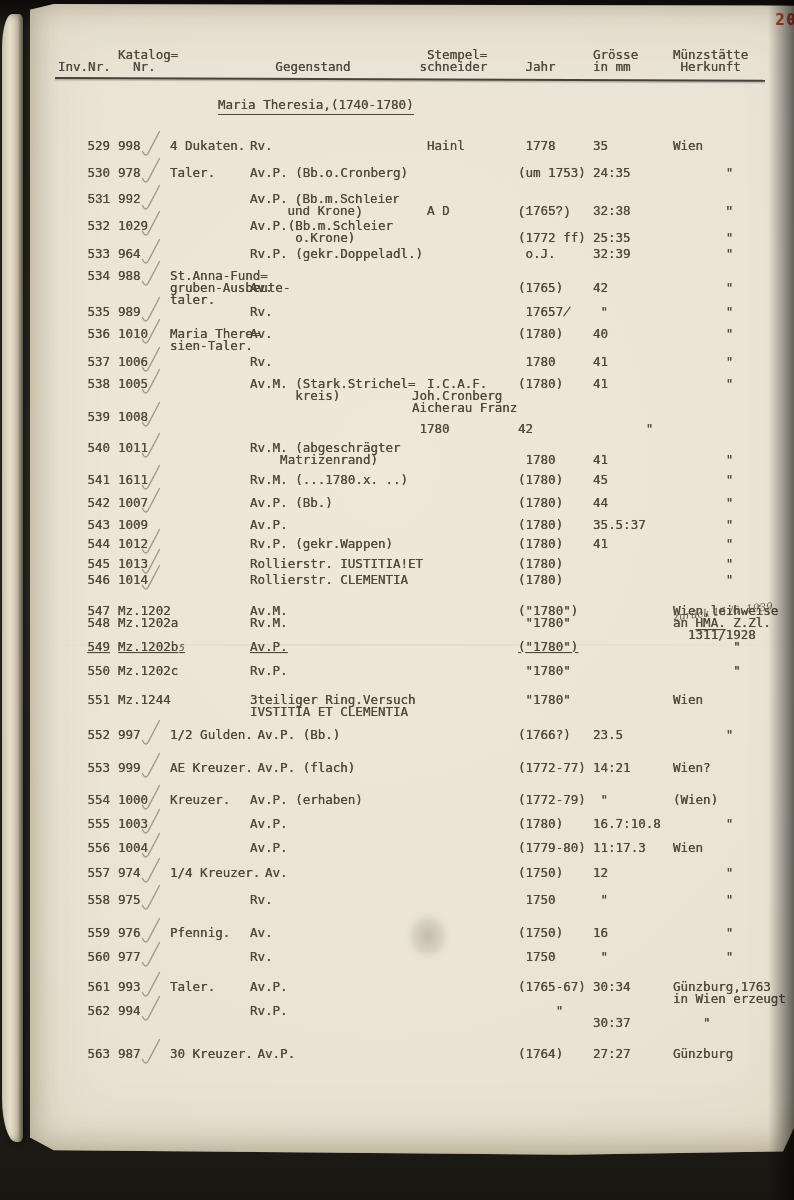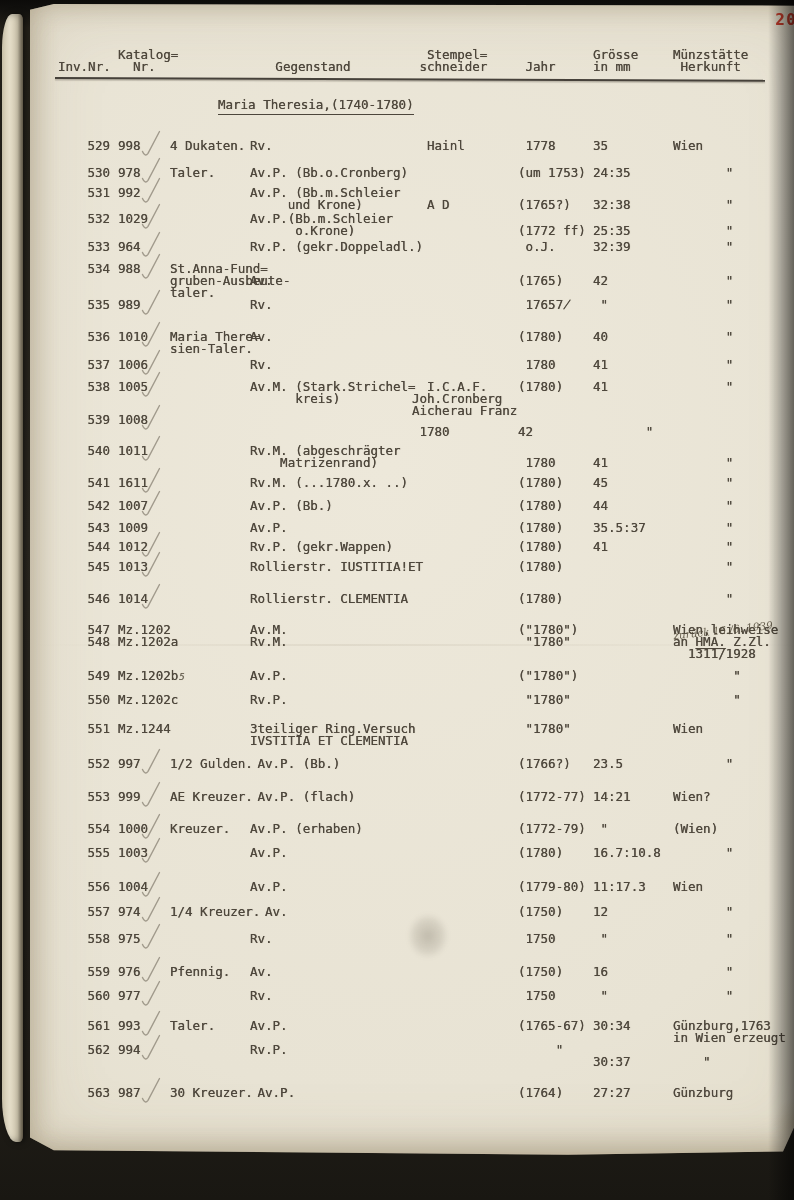--- a/index.html
+++ b/index.html
@@ -110,21 +110,21 @@
     <span class="cell kat"><span>978</span><svg class="check" viewBox="0 0 22 30">
               <path d="M2.5 22.5 q2.5 6 5.5 1.8 L19.5 2.5" fill="none" stroke="#8f887a" stroke-width="1.4" stroke-linecap="round"></path>
             </svg></span>
     <span class="cell obj">Taler.</span>
     <span class="cell desc">Av.P. (Bb.o.Cronberg)</span>
     <span class="cell stemp"><span></span></span>
     <span class="cell jahr">(um 1753)</span>
     <span class="cell gr">24:35</span>
     <span class="cell muenz"><span>       "</span></span>
   </div>
-        <div class="row" style="margin-top: 8px;">
+        <div class="row" style="margin-top: 15px; font-family: Liberation Mono, monospace;">
     <span class="cell inv">531</span>
     <span class="cell kat"><span>992</span><svg class="check" viewBox="0 0 22 30">
               <path d="M2.5 22.5 q2.5 6 5.5 1.8 L19.5 2.5" fill="none" stroke="#8f887a" stroke-width="1.4" stroke-linecap="round"></path>
             </svg></span>
     <span class="cell obj"></span>
     <span class="cell desc">Av.P. (Bb.m.Schleier
      und Krone)</span>
     <span class="cell stemp"><span>
   A D</span></span>
     <span class="cell jahr">
@@ -185,21 +185,21 @@
     <span class="cell kat"><span>989</span><svg class="check" viewBox="0 0 22 30">
               <path d="M2.5 22.5 q2.5 6 5.5 1.8 L19.5 2.5" fill="none" stroke="#8f887a" stroke-width="1.4" stroke-linecap="round"></path>
             </svg></span>
     <span class="cell obj"></span>
     <span class="cell desc">Rv.</span>
     <span class="cell stemp"><span></span></span>
     <span class="cell jahr"> 17657̸</span>
     <span class="cell gr"> "</span>
     <span class="cell muenz"><span>       "</span></span>
   </div>
-        <div class="row" style="margin-top: 20px;">
+        <div class="row" style="margin-top: 10px;">
     <span class="cell inv">536</span>
     <span class="cell kat"><span>1010</span><svg class="check" viewBox="0 0 22 30">
               <path d="M2.5 22.5 q2.5 6 5.5 1.8 L19.5 2.5" fill="none" stroke="#8f887a" stroke-width="1.4" stroke-linecap="round"></path>
             </svg></span>
     <span class="cell obj">Maria There=
 sien-Taler.</span>
     <span class="cell desc">Av.</span>
     <span class="cell stemp"><span></span></span>
     <span class="cell jahr">(1780)</span>
     <span class="cell gr">40</span>
@@ -313,21 +313,21 @@
     <span class="cell kat"><span>1013</span><svg class="check" viewBox="0 0 22 30">
               <path d="M2.5 22.5 q2.5 6 5.5 1.8 L19.5 2.5" fill="none" stroke="#8f887a" stroke-width="1.4" stroke-linecap="round"></path>
             </svg></span>
     <span class="cell obj"></span>
     <span class="cell desc">Rollierstr. IUSTITIA!ET</span>
     <span class="cell stemp"><span></span></span>
     <span class="cell jahr">(1780)</span>
     <span class="cell gr"></span>
     <span class="cell muenz"><span>       "</span></span>
   </div>
-        <div class="row" style="margin-top: 20px;">
+        <div class="row" style="margin-top: 4px;">
     <span class="cell inv">546</span>
     <span class="cell kat"><span>1014</span><svg class="check" viewBox="0 0 22 30">
               <path d="M2.5 22.5 q2.5 6 5.5 1.8 L19.5 2.5" fill="none" stroke="#8f887a" stroke-width="1.4" stroke-linecap="round"></path>
             </svg></span>
     <span class="cell obj"></span>
     <span class="cell desc">Rollierstr. CLEMENTIA</span>
     <span class="cell stemp"><span></span></span>
     <span class="cell jahr">(1780)</span>
     <span class="cell gr"></span>
     <span class="cell muenz"><span>       "</span></span>
@@ -347,21 +347,21 @@
         <div class="row" style="margin-top: 0;">
     <span class="cell inv">548</span>
     <span class="cell kat"><span>Mz.1202a</span></span>
     <span class="cell obj"></span>
     <span class="cell desc">Rv.M.</span>
     <span class="cell stemp"><span></span></span>
     <span class="cell jahr"> "1780"</span>
     <span class="cell gr"></span>
     <span class="cell muenz"><span></span></span>
   </div>
-        <div class="row" style="margin-top: 22px;">
+        <div class="row" style="margin-top: 12px; text-decoration: underline;">
     <span class="cell inv">549</span>
     <span class="cell kat"><span>Mz.1202b</span><span class="kat-hand">5</span></span>
     <span class="cell obj"></span>
     <span class="cell desc">Av.P.</span>
     <span class="cell stemp"><span></span></span>
     <span class="cell jahr">("1780")</span>
     <span class="cell gr"></span>
     <span class="cell muenz"><span>        "</span></span>
   </div>
         <div class="row" style="margin-top: 11px;">
@@ -426,21 +426,21 @@
     <span class="cell kat"><span>1003</span><svg class="check" viewBox="0 0 22 30">
               <path d="M2.5 22.5 q2.5 6 5.5 1.8 L19.5 2.5" fill="none" stroke="#8f887a" stroke-width="1.4" stroke-linecap="round"></path>
             </svg></span>
     <span class="cell obj"></span>
     <span class="cell desc">Av.P.</span>
     <span class="cell stemp"><span></span></span>
     <span class="cell jahr">(1780)</span>
     <span class="cell gr">16.7:10.8</span>
     <span class="cell muenz"><span>       "</span></span>
   </div>
-        <div class="row" style="margin-top: 22px;">
+        <div class="row" style="margin-top: 12px;">
     <span class="cell inv">556</span>
     <span class="cell kat"><span>1004</span><svg class="check" viewBox="0 0 22 30">
               <path d="M2.5 22.5 q2.5 6 5.5 1.8 L19.5 2.5" fill="none" stroke="#8f887a" stroke-width="1.4" stroke-linecap="round"></path>
             </svg></span>
     <span class="cell obj"></span>
     <span class="cell desc">Av.P.</span>
     <span class="cell stemp"><span></span></span>
     <span class="cell jahr">(1779-80)</span>
     <span class="cell gr">11:17.3</span>
     <span class="cell muenz"><span>Wien</span></span>

